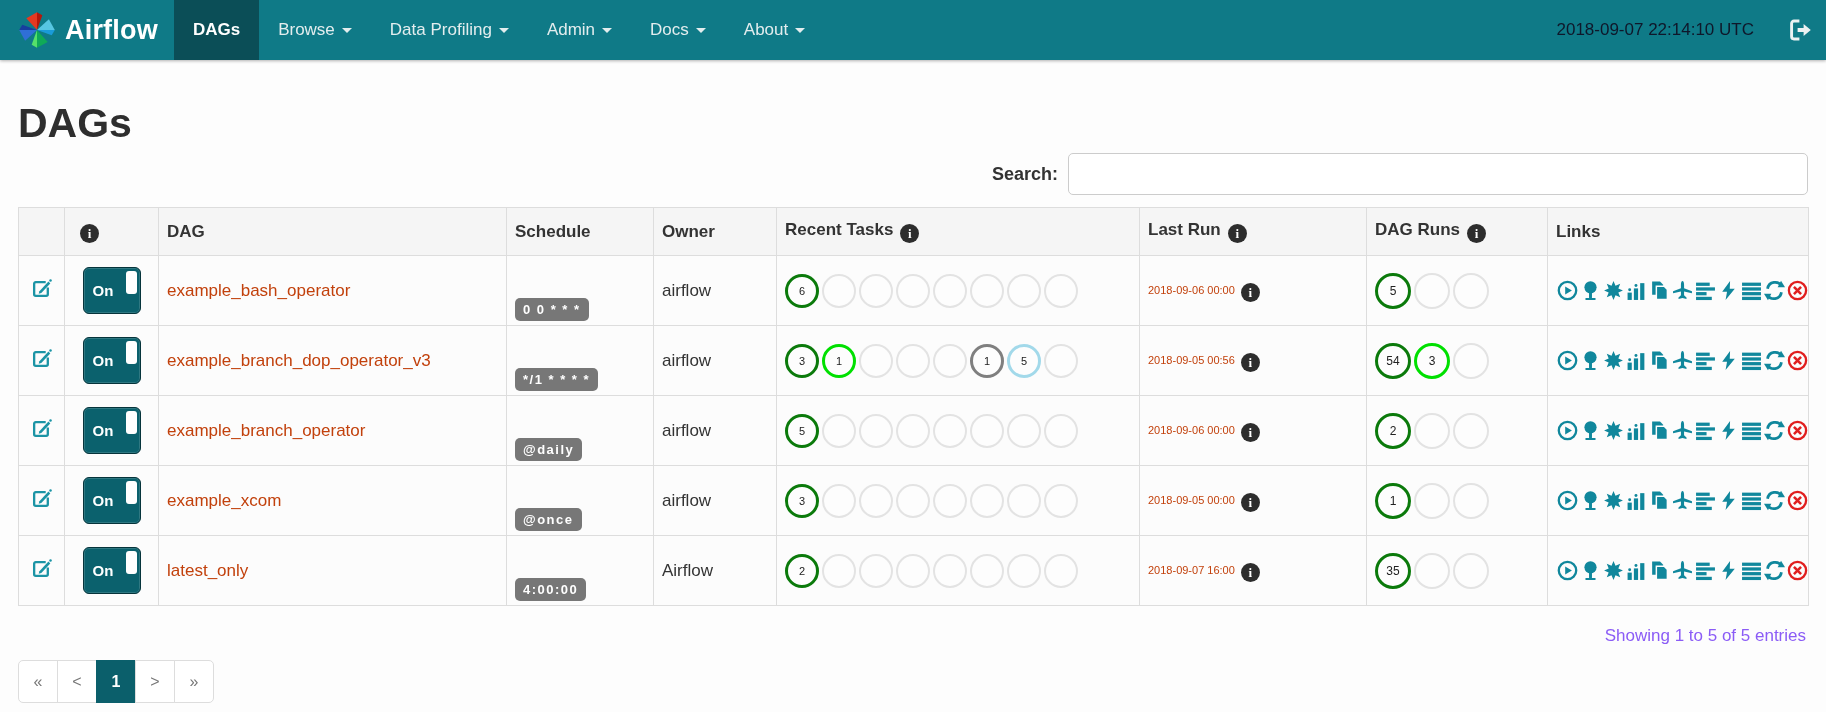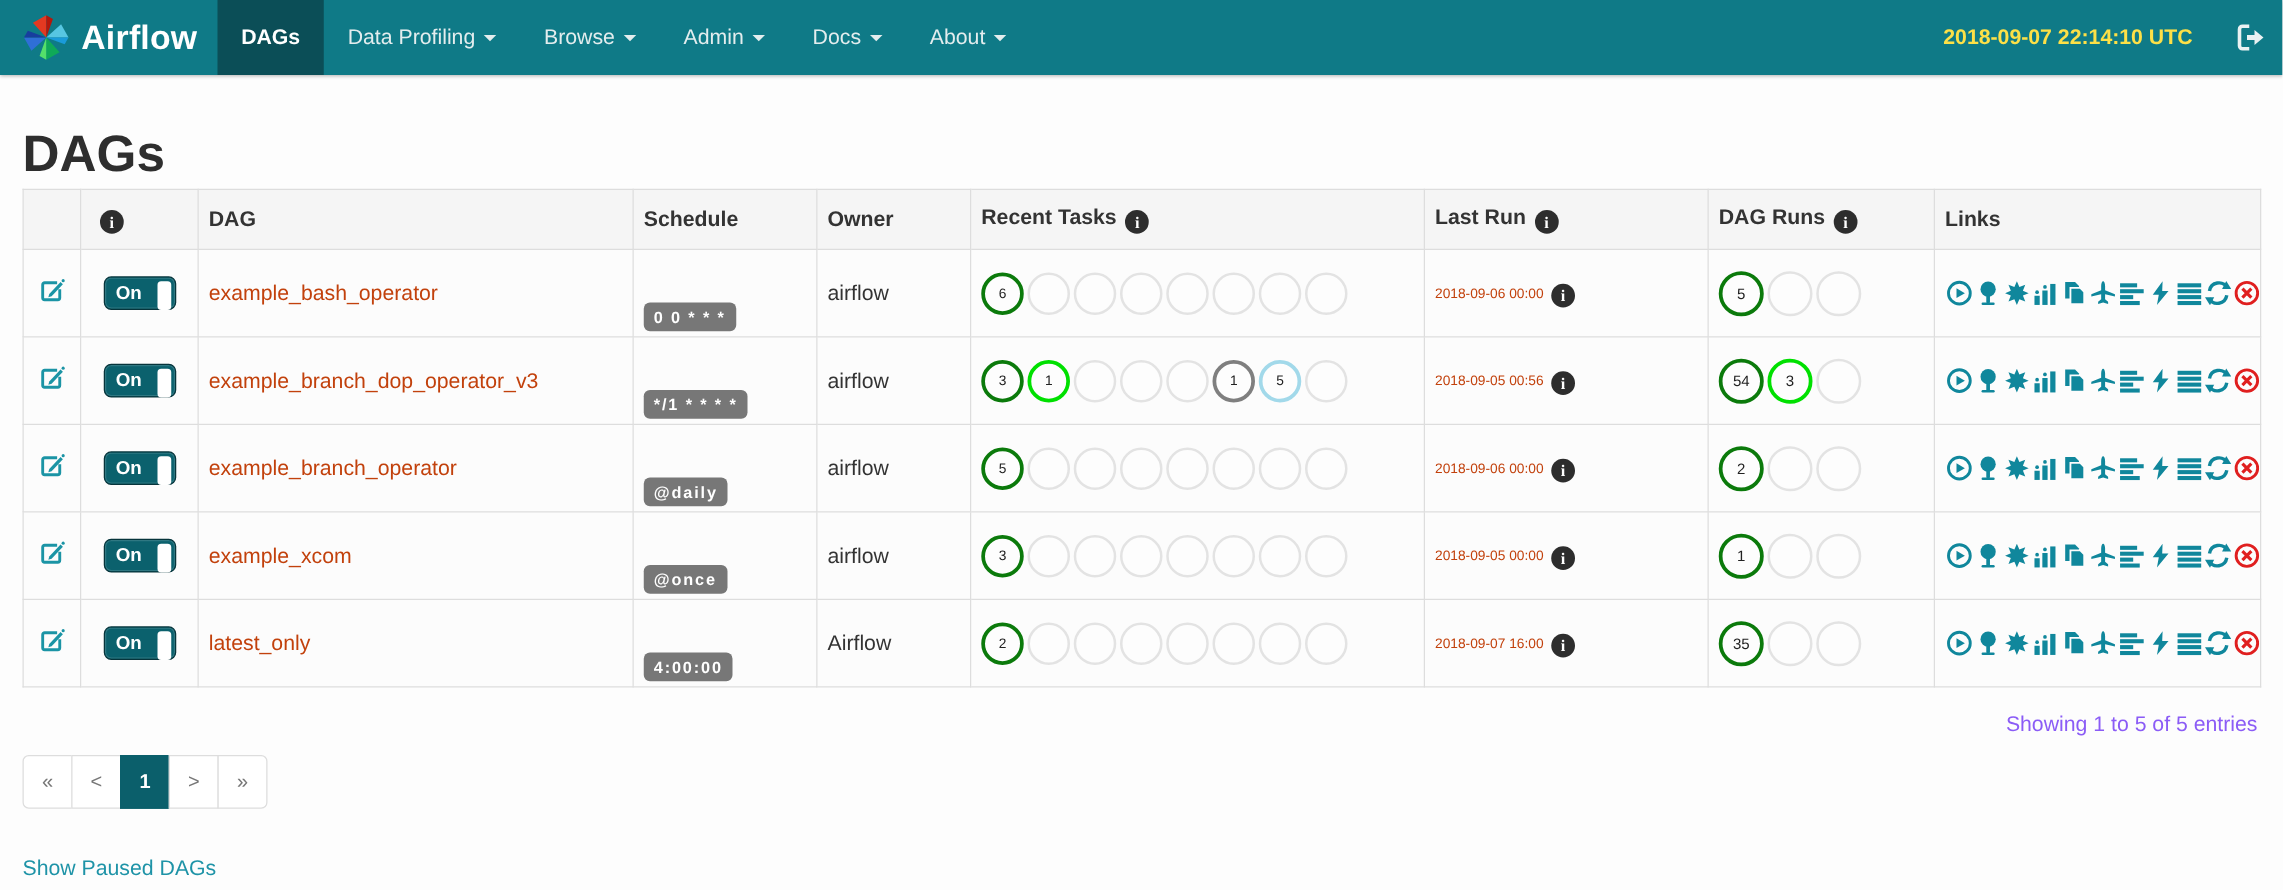--- a/index.html
+++ b/index.html
@@ -21,21 +21,21 @@
     display: flex; align-items: center; padding: 0 19px; color: #e3edee;
     font-size: 17px; text-decoration: none; cursor: pointer;
   }
   .nav-item.active { background: #0b4e57; color: #fff; font-weight: bold; }
   .caret {
     display: inline-block; margin-left: 7px; width: 0; height: 0;
     border-left: 5px solid transparent; border-right: 5px solid transparent;
     border-top: 5px solid currentColor;
   }
   .nav-right { margin-left: auto; display: flex; align-items: center; padding-right: 14px; }
-  .clock { color: #fde047; font-size: 17px; margin-right: 34px; font-weight: bold; }
+  .clock { color: #0f172a; font-size: 17px; margin-right: 34px; }
   .logout { color: #eaf1f2; width: 24px; height: 24px; display: inline-flex; cursor: pointer; }
   .logout svg { width: 24px; height: 24px; }
 
   
   .content { padding: 0 18px; }
   h1.page-title { font-size: 41px; font-weight: bold; color: #2e2e2e; margin: 40px 0 4px; }
 
   .search-row { display: flex; justify-content: flex-end; align-items: center; margin: 6px 0 12px; }
   .search-label { font-size: 18px; font-weight: bold; margin-right: 10px; }
   .search-input {
@@ -54,21 +54,21 @@
     width: 19px; height: 19px; border-radius: 50%; background: #2d2d2d; color: #fff;
     font-size: 13px; font-weight: bold; font-family: "Liberation Serif", serif;
     vertical-align: -3px; margin-left: 6px; cursor: pointer;
   }
   th .info-icon { margin-left: 7px; }
 
   .edit-btn { color: #1b94a5; width: 21px; height: 21px; display: inline-flex; cursor: pointer; }
   .edit-btn svg { width: 21px; height: 21px; }
 
   .on-toggle {
-    display: inline-flex; align-items: center; width: 58px; height: 27px;
+    display: inline-flex; align-items: center; width: 58px; height: 47px;
     background: #0b616d; border: 1px solid #06343b; border-radius: 6px;
     position: relative; cursor: pointer; box-shadow: inset 0 0 0 1px rgba(255,255,255,.15); text-align: center;
   }
   .on-toggle .on-label { color: #fff; font-size: 15px; font-weight: bold; margin-left: 9px; }
   .on-toggle .knob {
     position: absolute; right: 3px; top: 3px; width: 11px; height: 23px;
     background: #fff; border-radius: 3px;
   }
 
   a.dag-link, a.lastrun-link { color: #c2410c; text-decoration: none; cursor: pointer; }
@@ -123,40 +123,44 @@
         <path d="M16 16 L16 31 L25 26 Z" fill="#0FA958"></path>
         <path d="M16 16 L16 31 L11.5 28.4 Z" fill="#55E06A"></path>
         <path d="M16 16 L1 16 L6 25 Z" fill="#2F6FD6"></path>
         <path d="M16 16 L1 16 L3.6 11.5 Z" fill="#173E9E"></path>
       </svg>
     </span>
     <span class="brand-name">Airflow</span>
   </div>
   <div class="nav-menu">
       <a class="nav-item active">DAGs</a>
+      <a class="nav-item">Browse<span class="caret"></span></a>
       <a class="nav-item">Data Profiling<span class="caret"></span></a>
-      <a class="nav-item">Browse<span class="caret"></span></a>
       <a class="nav-item">Admin<span class="caret"></span></a>
       <a class="nav-item">Docs<span class="caret"></span></a>
       <a class="nav-item">About<span class="caret"></span></a>
     </div>
   <div class="nav-right">
     <span class="clock">2018-09-07 22:14:10 UTC</span>
     <span class="logout">
       <svg viewBox="0 0 20 20">
         <path d="M9.5 2.5 H5 A2 2 0 0 0 3 4.5 V15.5 A2 2 0 0 0 5 17.5 H9.5" fill="none" stroke="currentColor" stroke-width="2.4"></path>
         <path d="M8 8.3 H13 V5 L19 10 L13 15 V11.7 H8 Z" fill="currentColor"></path>
       </svg>
     </span>
   </div>
 </div>
 
 <div class="content">
   <h1 class="page-title">DAGs</h1>
 
+  <div class="search-row">
+    <span class="search-label">Search:</span>
+    <input class="search-input" type="text" placeholder="" value="" style="">
+  </div>
 
   <table class="dag-table">
     <colgroup>
       <col style="width:46px">
         <col style="width:94px">
         <col style="width:348px">
       <col style="width:147px">
         <col style="width:123px">
         <col style="width:363px">
       <col style="width:227px">

